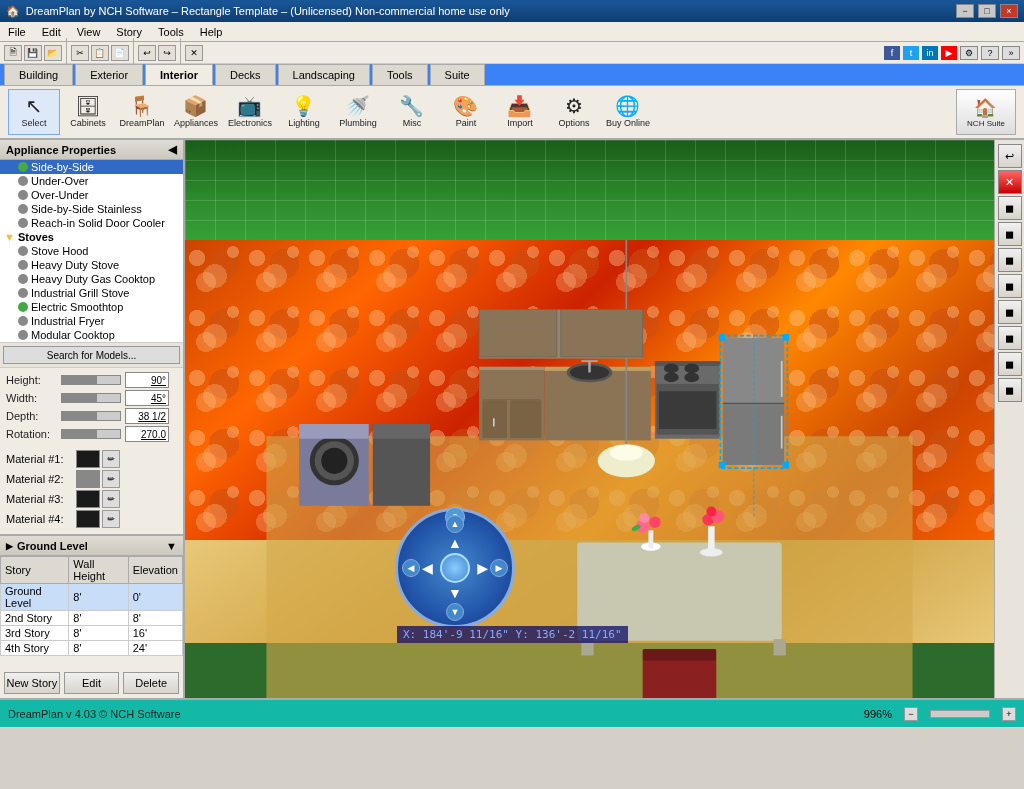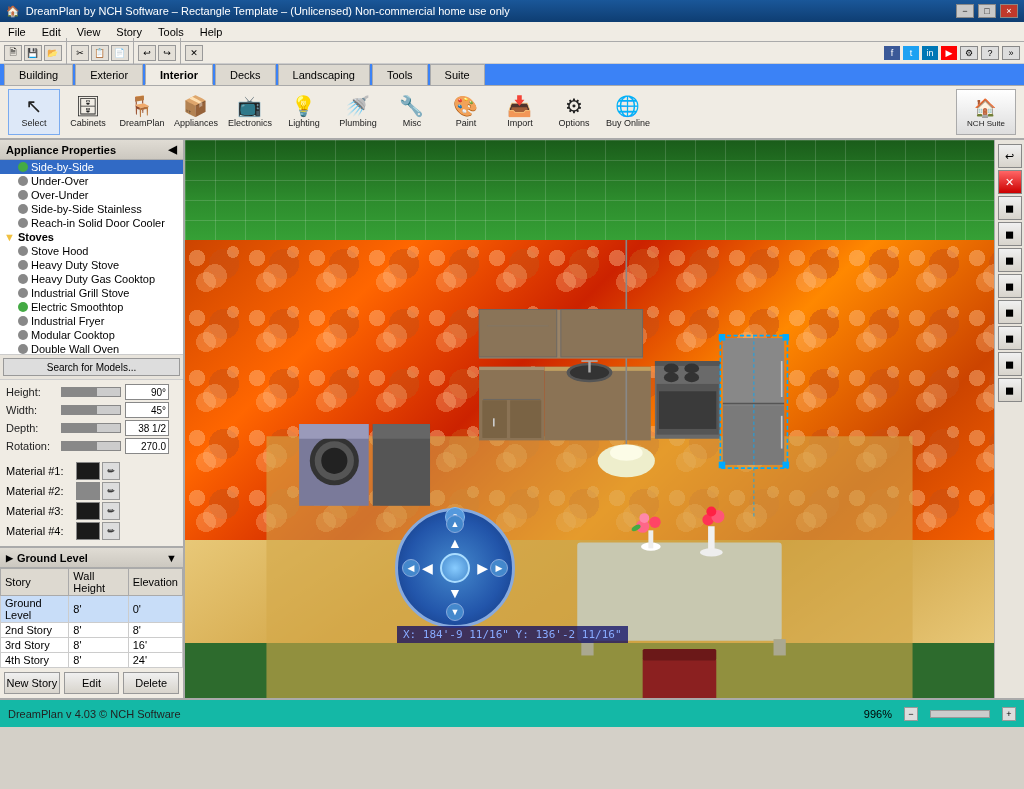--- a/index.html
+++ b/index.html
@@ -171,21 +171,21 @@
     }
     .prop-label { width: 55px; color: #222; font-size: 11px; }
     .prop-slider {
       width: 60px; height: 10px; background: linear-gradient(to right, #888 60%, #ccc 60%);
       border: 1px solid #888; cursor: pointer; flex-shrink: 0;
     }
     .prop-value {
       margin-left: 4px; width: 44px; height: 16px;
       background: white; border: 1px solid #888;
       font-size: 10px; text-align: right; padding-right: 2px;
-      display: flex; align-items: center; justify-content: flex-end;
+      display: flex; align-items: center; justify-content: flex-end; text-decoration: underline;
     }
 
     .material-row {
       display: flex; align-items: center; margin-bottom: 2px;
     }
     .material-label { width: 70px; font-size: 11px; }
     .material-swatch { width: 24px; height: 18px; background: #1a1a1a; border: 1px solid #888; cursor: pointer; }
     .material-swatch.gray { background: #888; }
     .material-edit-btn {
       width: 18px; height: 18px; margin-left: 2px;
@@ -218,21 +218,21 @@
       text-align: left;
       font-weight: normal;
     }
     #ground-table td {
       border: 1px solid #ccc;
       padding: 1px 4px;
       background: white;
     }
     #ground-table tr.active td { background: #c8ddf8; }
     #ground-buttons {
-      display: flex; gap: 4px; padding: 4px;
+      display: flex; gap: 4px; padding: 4px; margin-top: 12px;
     }
     .ground-btn {
       flex: 1; height: 22px;
       background: linear-gradient(to bottom, #f0f0f0, #d8d4cc);
       border: 1px solid #999; cursor: pointer; font-size: 11px;
     }
 
     
     #viewport {
       flex: 1;

